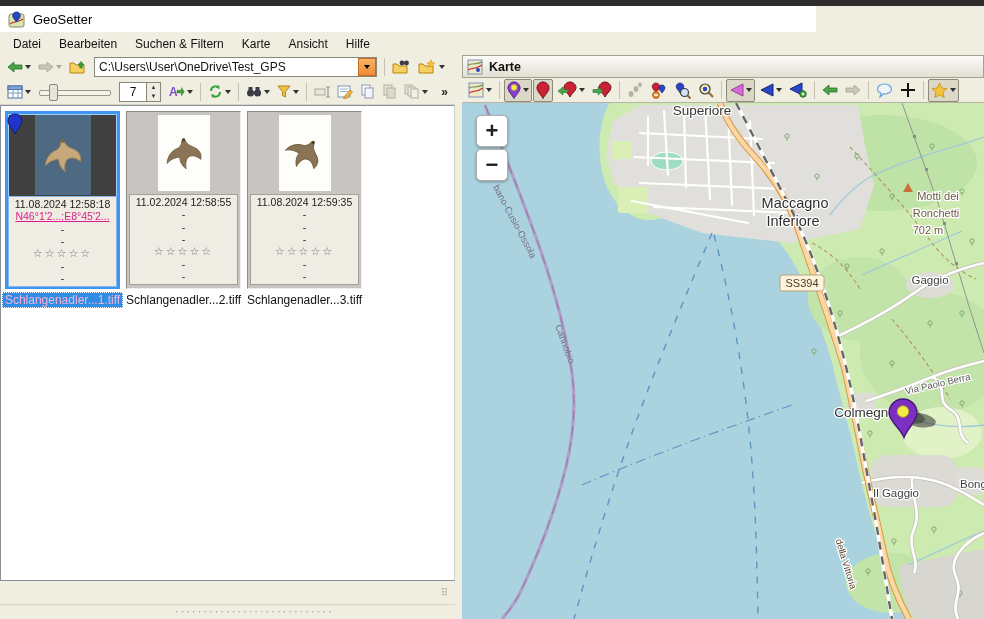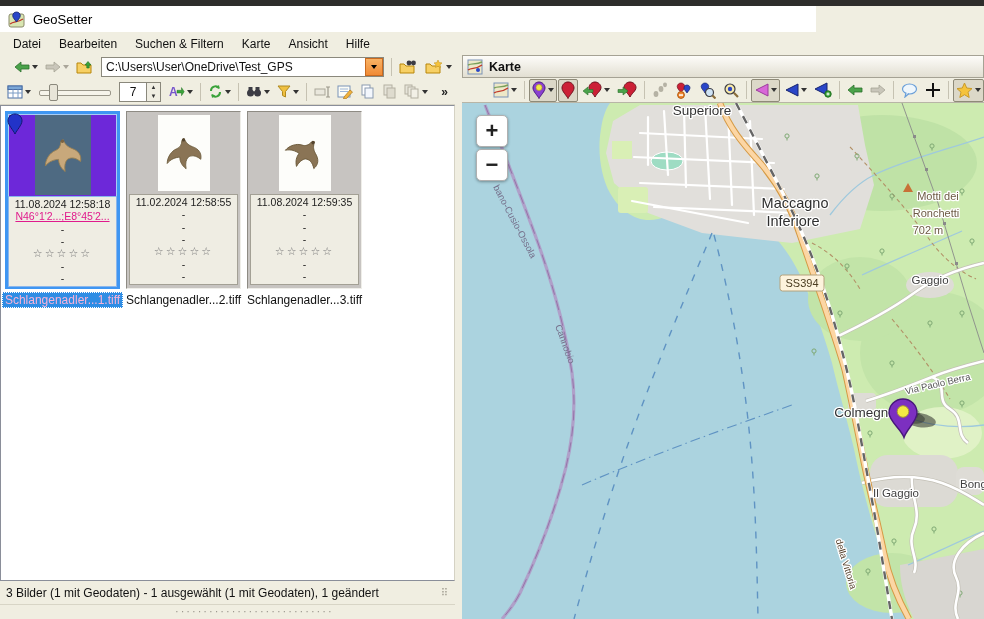--- a/index.html
+++ b/index.html
@@ -11,21 +11,21 @@
   
   #top-strip{left:0;top:0;width:984px;height:6px;background:#2e2d2b;}
   #titlebar{left:0;top:6px;width:816px;height:26px;background:#ffffff;
             display:flex;align-items:center;padding-left:8px;box-sizing:border-box;gap:8px;}
   #titlebar .t{font-size:13px;color:#000;}
   #menubar{left:0;top:32px;width:984px;height:23px;background:#f0eee1;
            display:flex;align-items:center;padding-left:4px;box-sizing:border-box;text-align:right;}
   #menubar span{padding:3px 9px;cursor:default;}
 
   
-  .tbar{background:#f0eee1;display:flex;align-items:center;box-sizing:border-box;justify-content:flex-end;}
+  .tbar{background:#f0eee1;display:flex;align-items:center;box-sizing:border-box;}
   #toolbar1{left:0;top:55px;width:455px;height:24px;padding-left:4px;gap:1px;}
   #toolbar2{left:0;top:79px;width:455px;height:26px;padding-left:4px;gap:1px;border-bottom:1px solid #d8d5c6;}
   .tbtn{height:21px;display:flex;align-items:center;justify-content:center;padding:0 2px;border:1px solid transparent;border-radius:2px;}
   .caret{width:0;height:0;border-left:3.5px solid transparent;border-right:3.5px solid transparent;border-top:4px solid #333;margin-left:2px;}
   .caret.dis{border-top-color:#aaa69a;}
   .sep{width:1px;height:18px;background:#c6c2b2;margin:0 3px;}
   .pressed{background:#dcd8c8;border:1px solid #8e8a78;border-radius:2px;}
 
   
   #path-combo{display:flex;align-items:center;height:20px;border:1px solid #8a887c;background:#fff;width:283px;margin:0 3px;box-sizing:border-box;}
@@ -44,21 +44,21 @@
 
   .overflow{margin-left:auto;margin-right:8px;font-weight:bold;color:#222;font-size:12px;letter-spacing:-1px;}
 
   
   #thumb-area{left:0;top:105px;width:455px;height:476px;background:#fff;
               border:1px solid #8a8e99;border-right-color:#d5d2c4;box-sizing:border-box;
               padding:5px 4px;display:flex;align-items:flex-start;gap:6px;}
   .cell-wrap{width:115px;display:flex;flex-direction:column;align-items:center;}
   .cell{width:115px;height:178px;box-sizing:border-box;background:#c7c4c1;
         border:1px solid #8e8b84;border-right-color:#efeee9;border-bottom-color:#efeee9;position:relative;}
-  .cell.selected{border:3px solid #3f96f2;background:#6d28d9;box-shadow:inset 0 0 0 1px #a8cdf5;}
+  .cell.selected{border:3px solid #3f96f2;background:#404040;box-shadow:inset 0 0 0 1px #a8cdf5;}
   .cell .img{height:82px;display:flex;align-items:center;justify-content:center;}
   .cell .photo{width:52px;height:76px;background:#fdfdfa;display:flex;align-items:center;justify-content:center;}
   .cell.selected .photo{background:#4e6a82;width:56px;height:80px;}
   .cell .info{margin:0 2px;background:#efede3;border:1px solid #a3a095;padding:1px 0;
               font-size:10.5px;line-height:12.3px;text-align:center;color:#1c1c1c;}
   .cell.selected .info{margin:0;border-color:#8ab6ec;}
   .info .gps-set{color:#e01a8c;text-decoration:underline;}
   .info .stars{color:#7c7c7c;font-size:11px;letter-spacing:2px;line-height:13px;}
   .fname{margin-top:4px;font-size:12px;white-space:nowrap;}
   .fname .sel{background:#2f8de4;color:#f7b3d9;border:1px dotted #fff;padding:0 2px;}
@@ -322,21 +322,20 @@
         <div class="stars">☆☆☆☆☆</div>
         <div>-</div>
         <div>-</div>
       </div>
     </div>
     <div class="fname"><span>Schlangenadler...3.tiff</span></div>
   </div>
 </div>
 
 <div id="statusbar" class="abs">
-  <span>3 Bilder (1 mit Geodaten) - 1 ausgewählt (1 mit Geodaten), 1 geändert</span>
   <span class="grip">⠿</span>
 </div>
 <div id="bottom-strip" class="abs">
   <span class="dots">····························</span>
 </div>
 
 <div id="vsplit" class="abs"></div>
 
 <div id="map-tabbar" class="abs">
   <svg width="16" height="16" viewBox="0 0 16 16">

